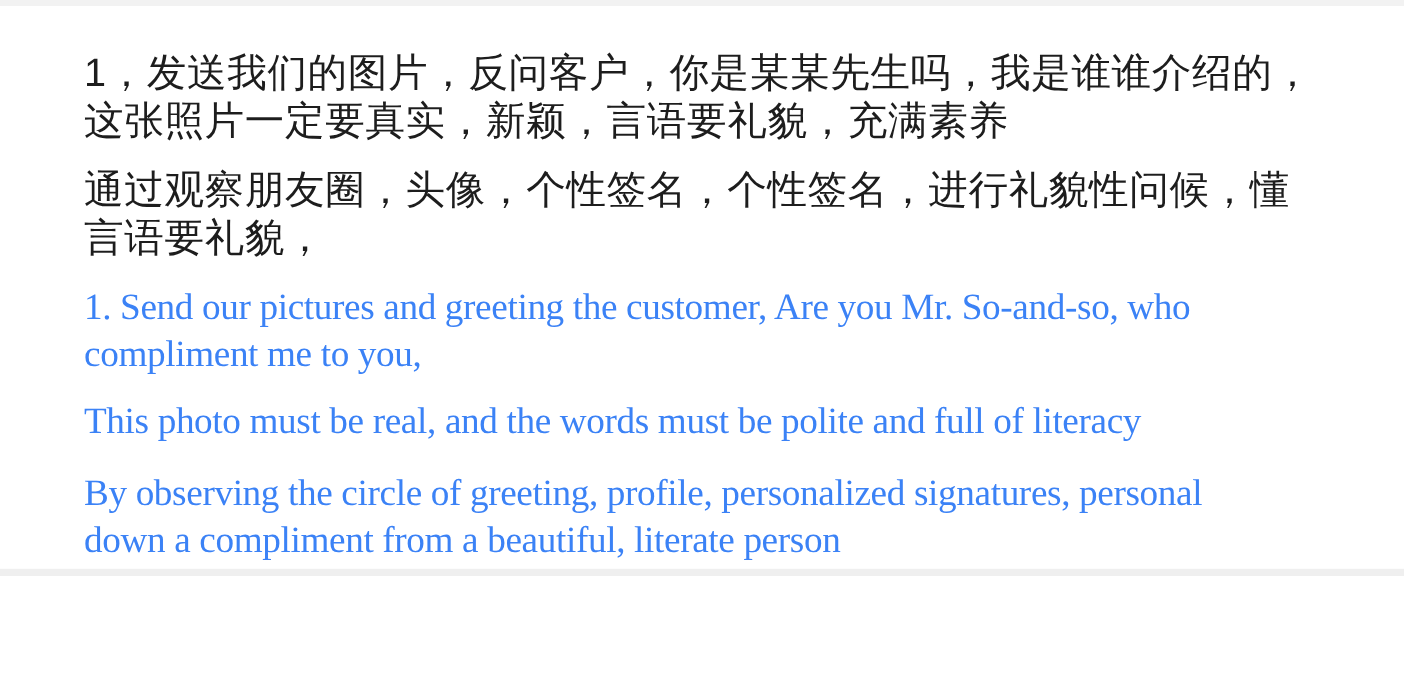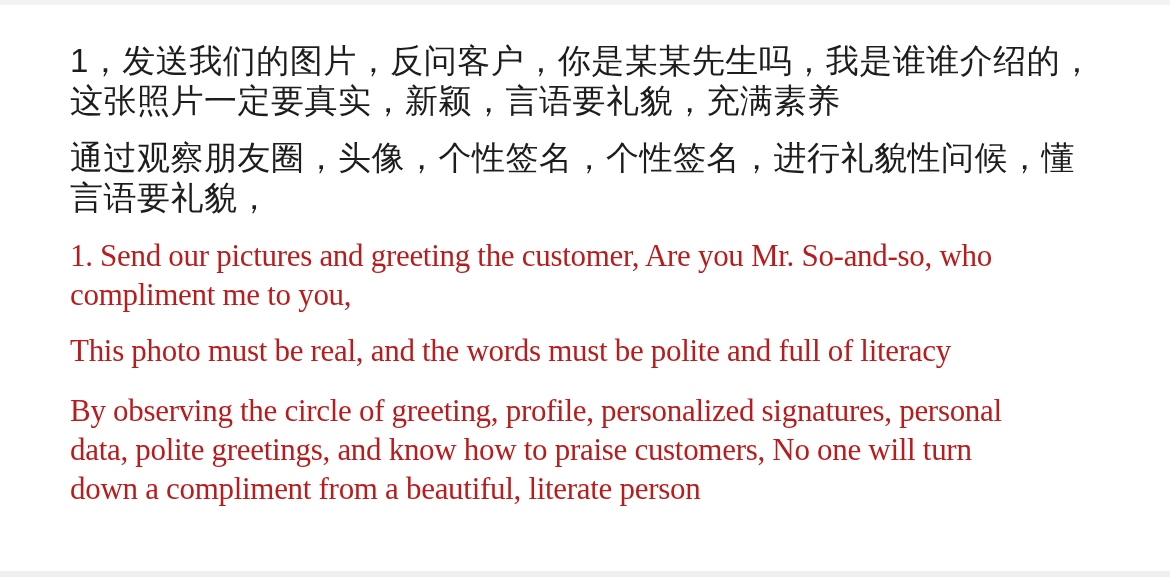--- a/index.html
+++ b/index.html
@@ -5,21 +5,21 @@
   * { margin: 0; padding: 0; box-sizing: border-box; }
   html, body {
     width: 1170px;
     height: 577px;
     background: #ffffff;
     overflow: hidden;
   }
   .page {
     position: relative;
     width: 1170px;
-    height: 577px;
+    height: 480px;
     background: #ffffff;
     padding: 41px 0 0 70px;
   }
   
   .edge-band-top {
     position: absolute;
     top: 0; left: 0;
     width: 100%; height: 5px;
     background: #f2f2f2;
   }
@@ -35,21 +35,21 @@
     font-family: "Liberation Sans", "DejaVu Sans", sans-serif;
     font-size: 33px;
     line-height: 40px;
     color: #1d1d1d;
     letter-spacing: 0.5px;
   }
   .en {
     font-family: "Liberation Serif", "DejaVu Serif", serif;
     font-size: 31px;
     line-height: 39px;
-    color: #b91c1c;
+    color: #3b82f6;
     letter-spacing: -0.3px;
   }
   .para-b { }
   .para-c { margin-top: 17px; }
   .para-d { margin-top: 13px; }
   .para-e { margin-top: 18px; }
   .para-f { margin-top: 17px; }
   .para-g { margin-top: 21px; }
 </style>
 </head>
@@ -76,18 +76,17 @@
     <div class="line">1. Send our pictures and greeting the customer, Are you Mr. So-and-so, who</div>
     <div class="line">compliment me to you,</div>
   </div>
 
   <div class="para en para-f" lang="en">
     <div class="line">This photo must be real, and the words must be polite and full of literacy</div>
   </div>
 
   <div class="para en para-g" lang="en">
     <div class="line">By observing the circle of greeting, profile, personalized signatures, personal</div>
-    <div class="line">data, polite greetings, and know how to praise customers, No one will turn</div>
     <div class="line">down a compliment from a beautiful, literate person</div>
   </div>
 
   <div class="edge-band-bottom"></div>
 </div>
 
 </body></html>

